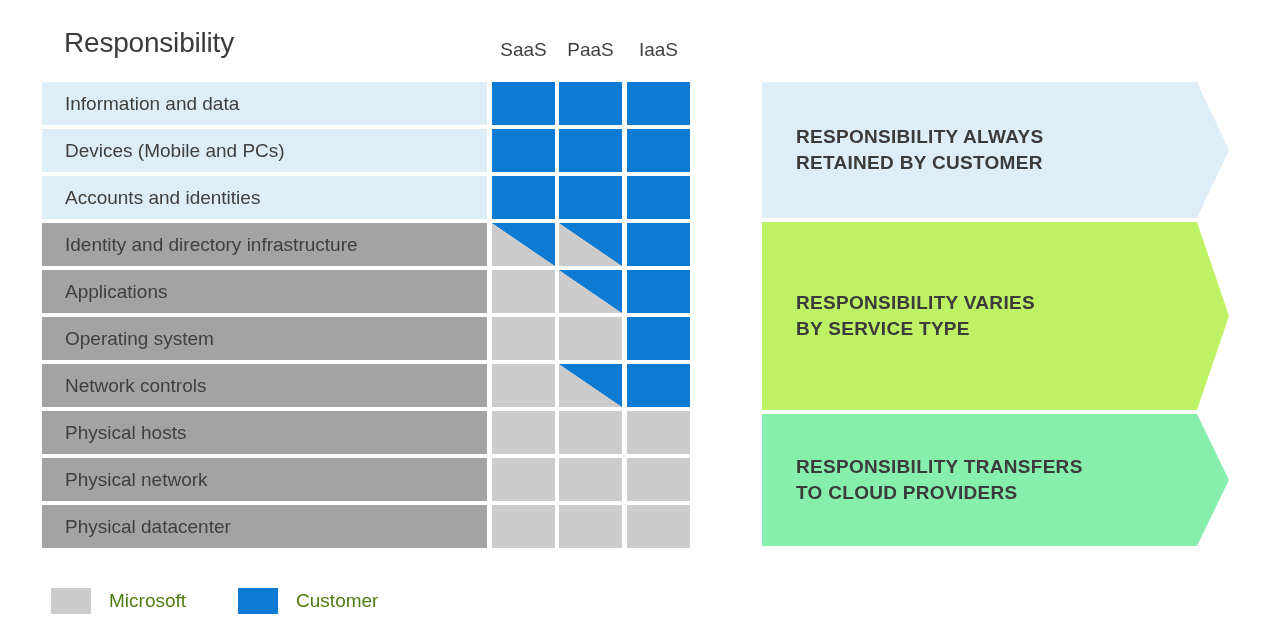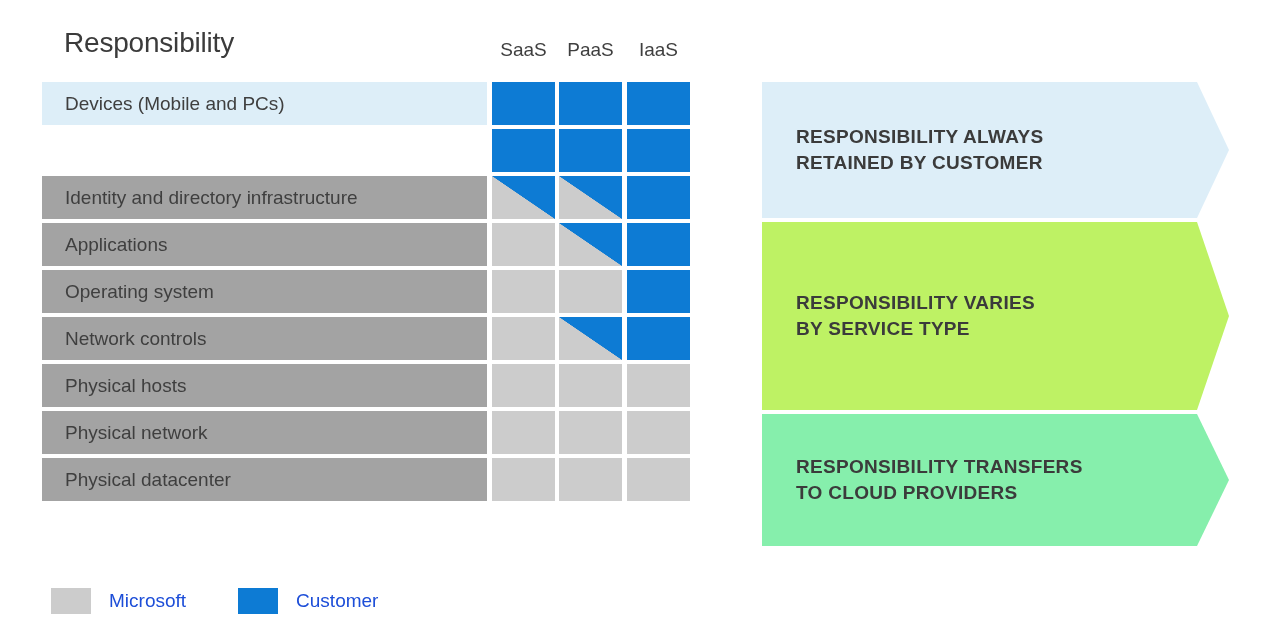--- a/index.html
+++ b/index.html
@@ -131,41 +131,48 @@
   }
   .legend-swatch {
     width: 40px;
     height: 26px;
     margin-right: 18px;
   }
   .legend-swatch.sw-gray { background: #cccccc; }
   .legend-swatch.sw-blue { background: #0d7bd4; }
   .legend-label {
     font-size: 19px;
-    color: #1d4ed8;
+    color: #4d7c0f;
     line-height: 24px;
   }
 </style>
 </head>
 <body>
 
 <div id="page-title">Responsibility</div>
 
 <div class="col-header" id="col-header-saas">SaaS</div>
 <div class="col-header" id="col-header-paas">PaaS</div>
 <div class="col-header" id="col-header-iaas">IaaS</div>
 
 <div id="matrix">
     <div class="matrix-row">
+      <div class="row-label tint-blue">Information and data</div>
+      <div class="cell c0 full-blue"></div>
+      <div class="cell c1 full-blue"></div>
+      <div class="cell c2 full-blue"></div>
+    </div>
+    <div class="matrix-row">
       <div class="row-label tint-blue">Devices (Mobile and PCs)</div>
       <div class="cell c0 full-blue"></div>
       <div class="cell c1 full-blue"></div>
       <div class="cell c2 full-blue"></div>
     </div>
     <div class="matrix-row">
+      <div class="row-label tint-blue">Accounts and identities</div>
       <div class="cell c0 full-blue"></div>
       <div class="cell c1 full-blue"></div>
       <div class="cell c2 full-blue"></div>
     </div>
     <div class="matrix-row">
       <div class="row-label tint-gray">Identity and directory infrastructure</div>
       <div class="cell c0 diag"></div>
       <div class="cell c1 diag"></div>
       <div class="cell c2 full-blue"></div>
     </div>

